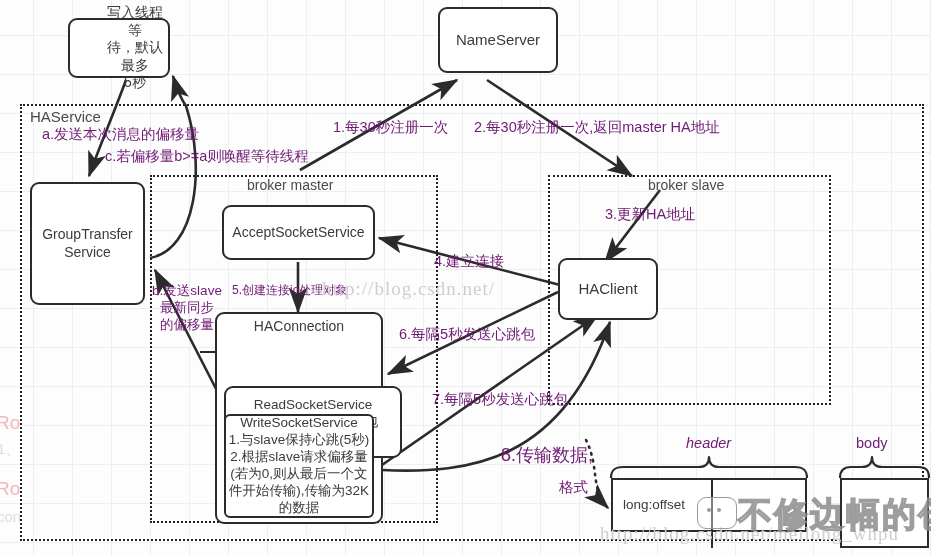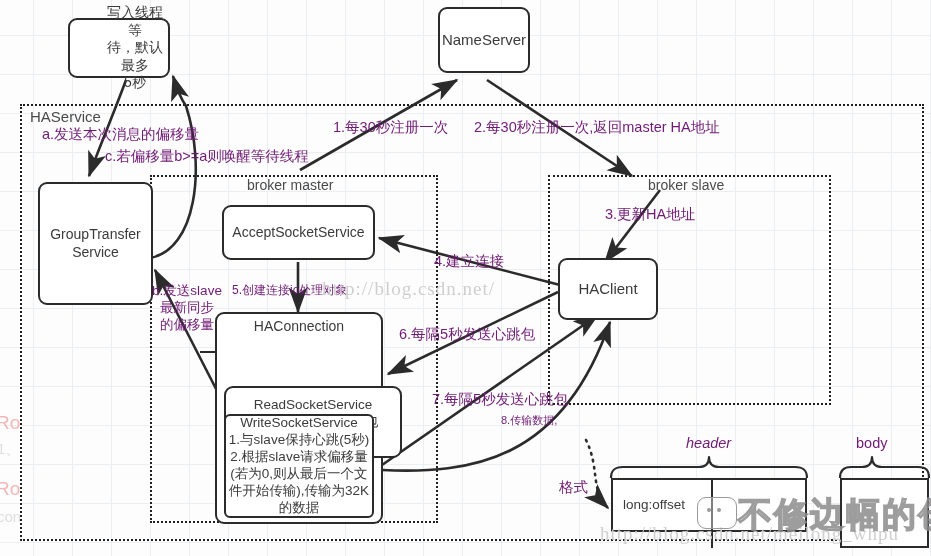--- a/index.html
+++ b/index.html
@@ -138,23 +138,23 @@
 
   <path d="M840,478 C840,470 844,467 851,467 L862,467 C869,467 872,464 872,457
            C872,464 875,467 882,467 L918,467 C926,467 929,470 929,478" stroke="#2b2b2b" stroke-width="2.2" fill="none" stroke-linejoin="round"></path>
 
 </svg>
 
 <div class="box rounded" style="left:68px;top:18px;width:102px;height:60px;font-size:14px;padding-left:32px;">写入线程等
 待，默认最多
 5秒</div>
 
-<div class="box rounded" style="left:438px;top:7px;width:92px;height:66px;font-size:15px;">NameServer</div>
-
-<div class="box rounded" style="left:30px;top:182px;width:115px;height:123px;font-size:14px;margin-left:8px;">GroupTransfer
+<div class="box rounded" style="left:438px;top:7px;width:120px;height:66px;font-size:15px;">NameServer</div>
+
+<div class="box rounded" style="left:30px;top:182px;width:115px;height:123px;font-size:14px;">GroupTransfer
 Service</div>
 
 <div class="box rounded" style="left:222px;top:205px;width:153px;height:55px;font-size:14px;">AcceptSocketService</div>
 
 <div class="box rounded" style="left:215px;top:312px;width:168px;height:212px;align-items:flex-start;padding-top:4px;font-size:14px;">
   <span style="display:block;width:100%;">HAConnection</span>
 </div>
 <div class="box rounded" style="left:224px;top:338px;width:178px;height:72px;font-size:13.5px;margin-top:48px;">ReadSocketService
 接受slave心跳(心跳包
 为偏移量)</div>
@@ -177,21 +177,21 @@
 最新同步
 的偏移量</div>
 
 <div class="lbl" style="left:333px;top:118px;font-size:14.5px;">1.每30秒注册一次</div>
 <div class="lbl" style="left:474px;top:118px;font-size:14.5px;">2.每30秒注册一次,返回master HA地址</div>
 <div class="lbl" style="left:605px;top:205px;font-size:14.5px;">3.更新HA地址</div>
 <div class="lbl" style="left:434px;top:252px;font-size:14.5px;">4.建立连接</div>
 <div class="lbl" style="left:232px;top:283px;font-size:12px;">5.创建连接io处理对象</div>
 <div class="lbl" style="left:399px;top:325px;font-size:14.5px;">6.每隔5秒发送心跳包</div>
 <div class="lbl" style="left:432px;top:390px;font-size:14.5px;">7.每隔5秒发送心跳包</div>
-<div class="lbl" style="left:501px;top:414px;font-size:11px;">8.传输数据,</div>
+<div class="lbl" style="left:501px;top:444px;font-size:18px;">8.传输数据,</div>
 <div class="lbl" style="left:559px;top:478px;font-size:14.5px;">格式</div>
 
 <div class="lbl" style="left:686px;top:434px;font-size:14.5px;font-style:italic;">header</div>
 <div class="lbl" style="left:856px;top:434px;font-size:14.5px;">body</div>
 
 <div class="wm" style="left:322px;top:278px;font-size:19px;letter-spacing:1px;">http://blog.csdn.net/</div>
 <div class="wm" style="left:398px;top:278px;font-size:19px;letter-spacing:1px;opacity:0;">tp://blog.csdn.net/</div>
 <div class="wm" style="left:600px;top:523px;font-size:19px;letter-spacing:1px;">http://blog.csdn.net/meilong_whpu</div>
 
 <div class="wclogo" style="left:697px;top:497px;"></div>

